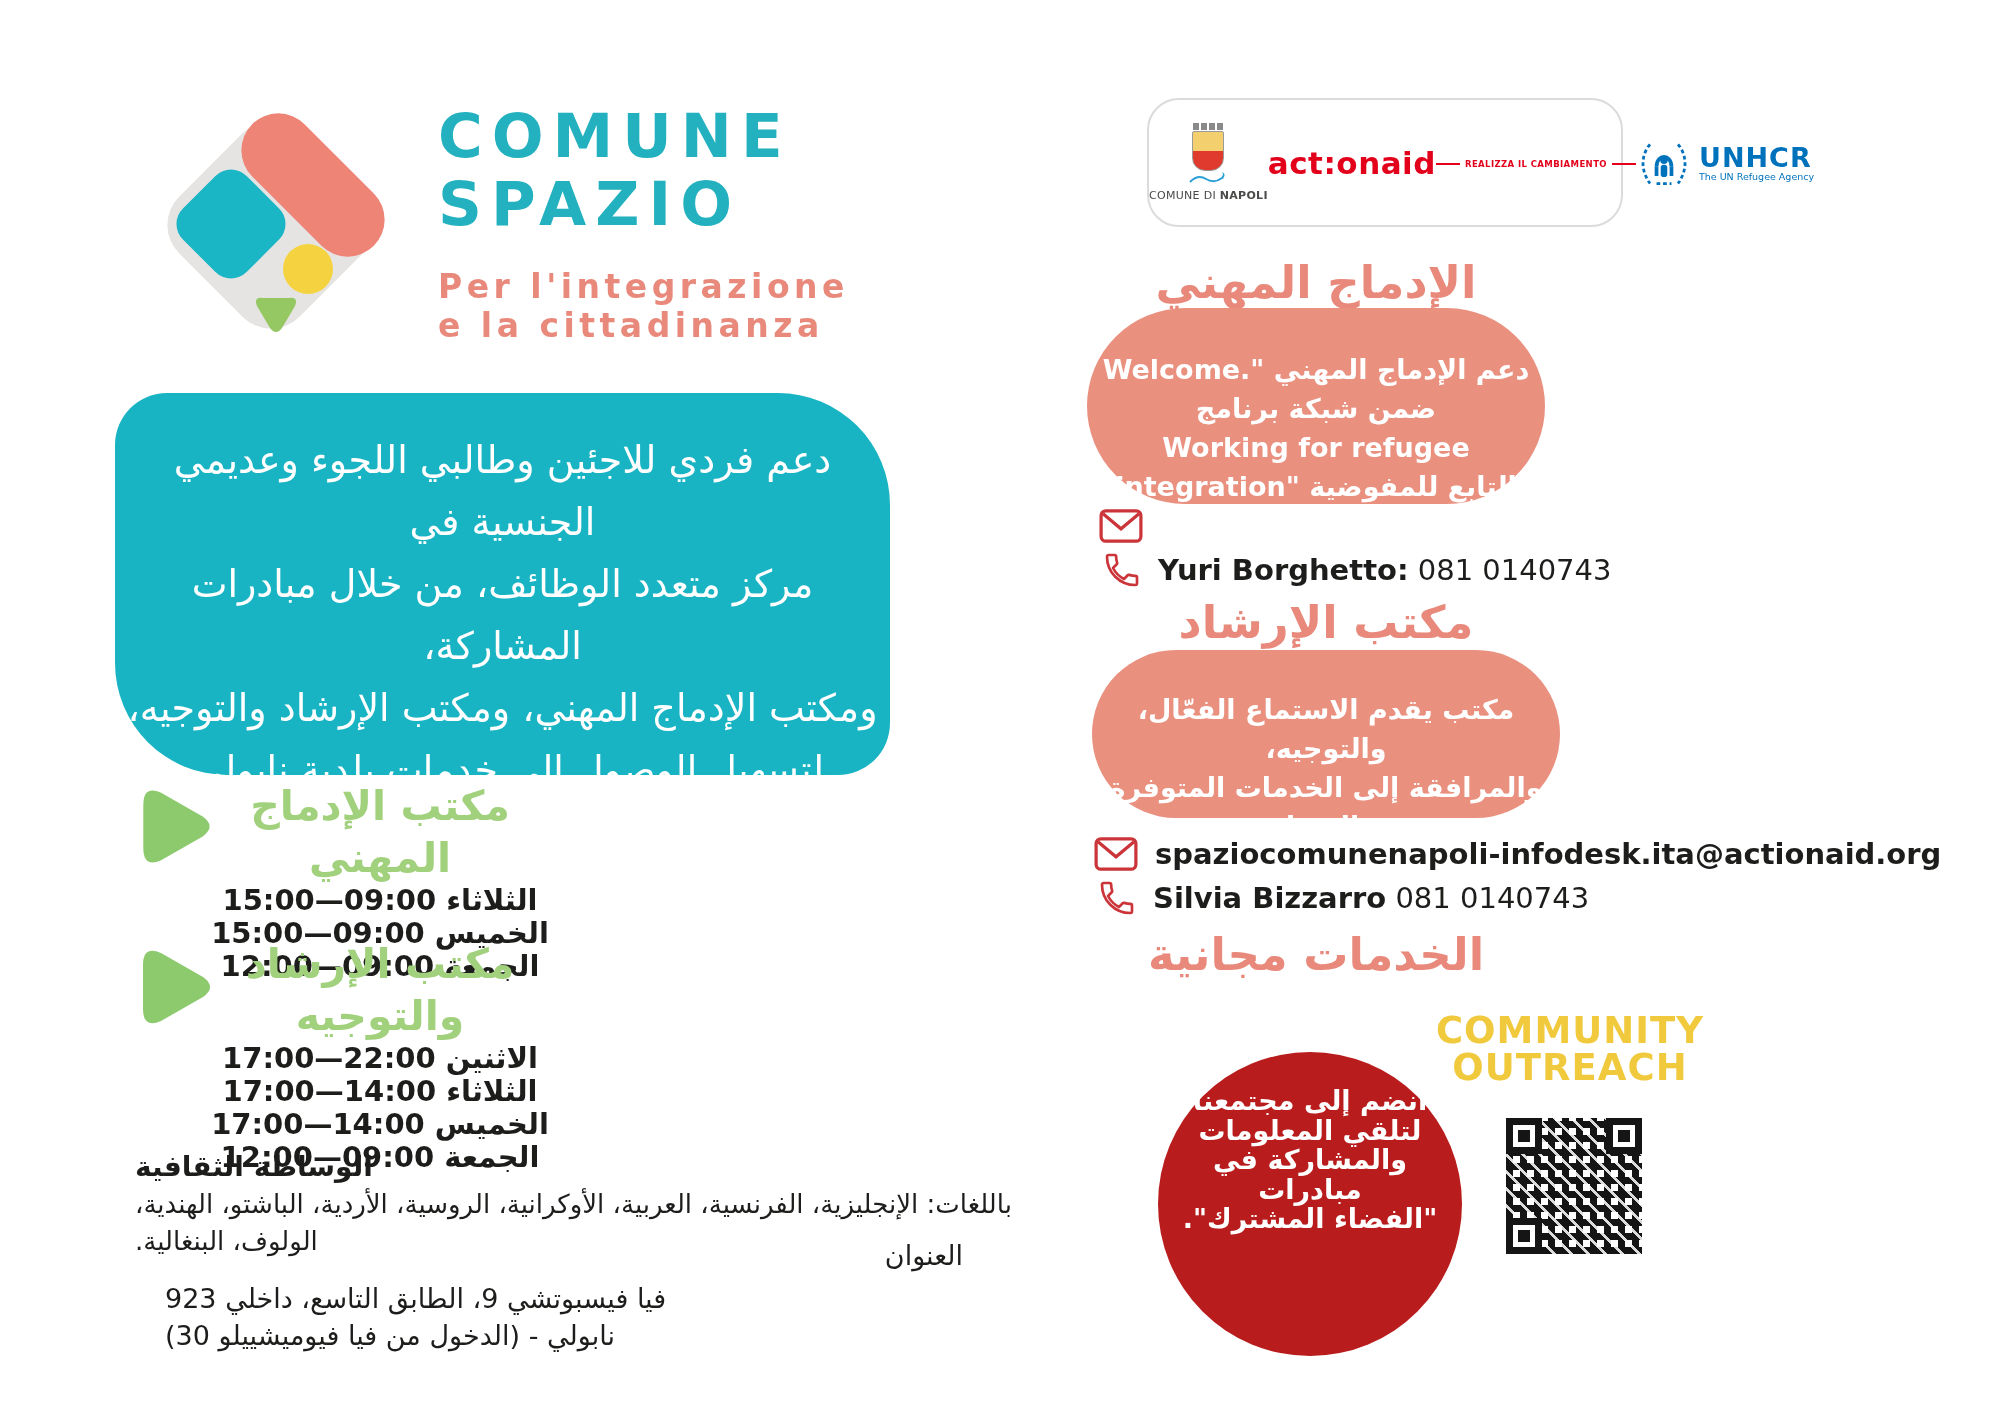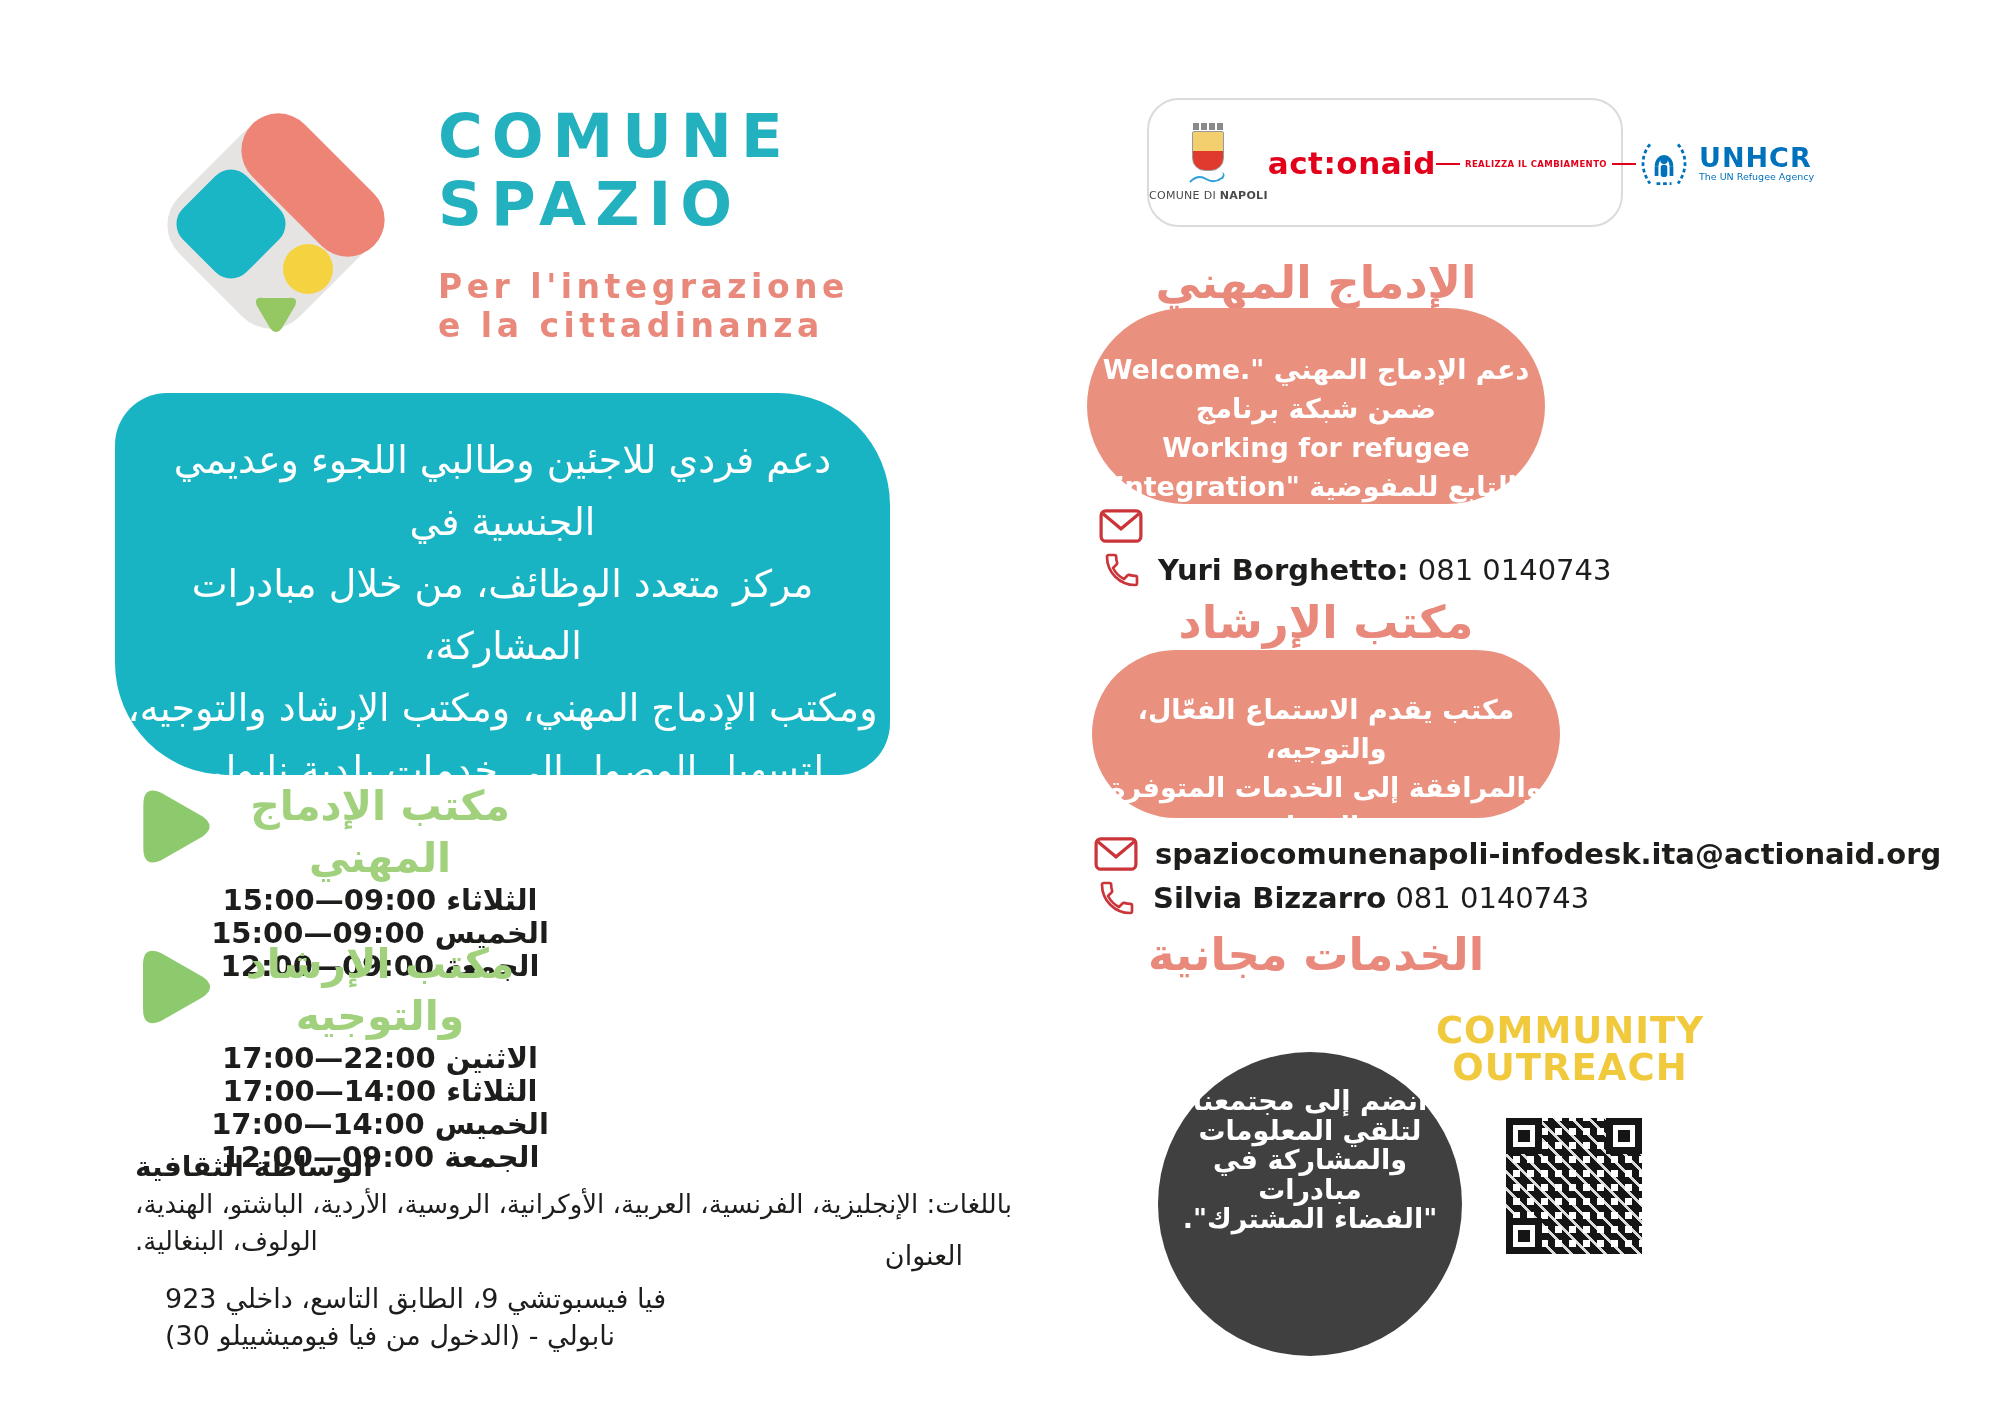--- a/index.html
+++ b/index.html
@@ -67,21 +67,21 @@
   .box2 .bt{font-size:27px;font-weight:700;line-height:39px;white-space:pre-line;direction:rtl;}
 
   .crow{position:absolute;display:flex;align-items:center;gap:16px;font-size:29px;}
   .crow .bold{font-weight:700;}
   .c1m{left:1098px;top:508px;}
   .c1p{left:1102px;top:550px;}
   .c2m{left:1093px;top:836px;}
   .c2p{left:1097px;top:878px;}
 
   
-  .circle{position:absolute;left:1158px;top:1052px;width:304px;height:304px;border-radius:50%;background:#404040;}
+  .circle{position:absolute;left:1158px;top:1052px;width:304px;height:304px;border-radius:50%;background:#b91c1c;}
   .circle .t{padding-top:34px;text-align:center;color:#fff;font-size:27px;font-weight:700;line-height:29.5px;white-space:pre-line;direction:rtl;}
   .outreach{position:absolute;left:1415px;top:1012px;width:310px;text-align:center;font-size:37px;font-weight:800;color:#f1c93d;line-height:37px;letter-spacing:1px;}
 
   
   .qr{position:absolute;left:1500px;top:1112px;width:148px;height:148px;background:#fff;padding:6px;box-sizing:border-box;}
   .qr-p{position:relative;width:100%;height:100%;
     background:
       repeating-linear-gradient(45deg, rgba(255,255,255,0) 0 9px, rgba(255,255,255,.85) 9px 12px),
       repeating-linear-gradient(90deg, #151515 0 7px, transparent 7px 14px),
       repeating-linear-gradient(0deg, #151515 0 7px, #fff 7px 14px);}

